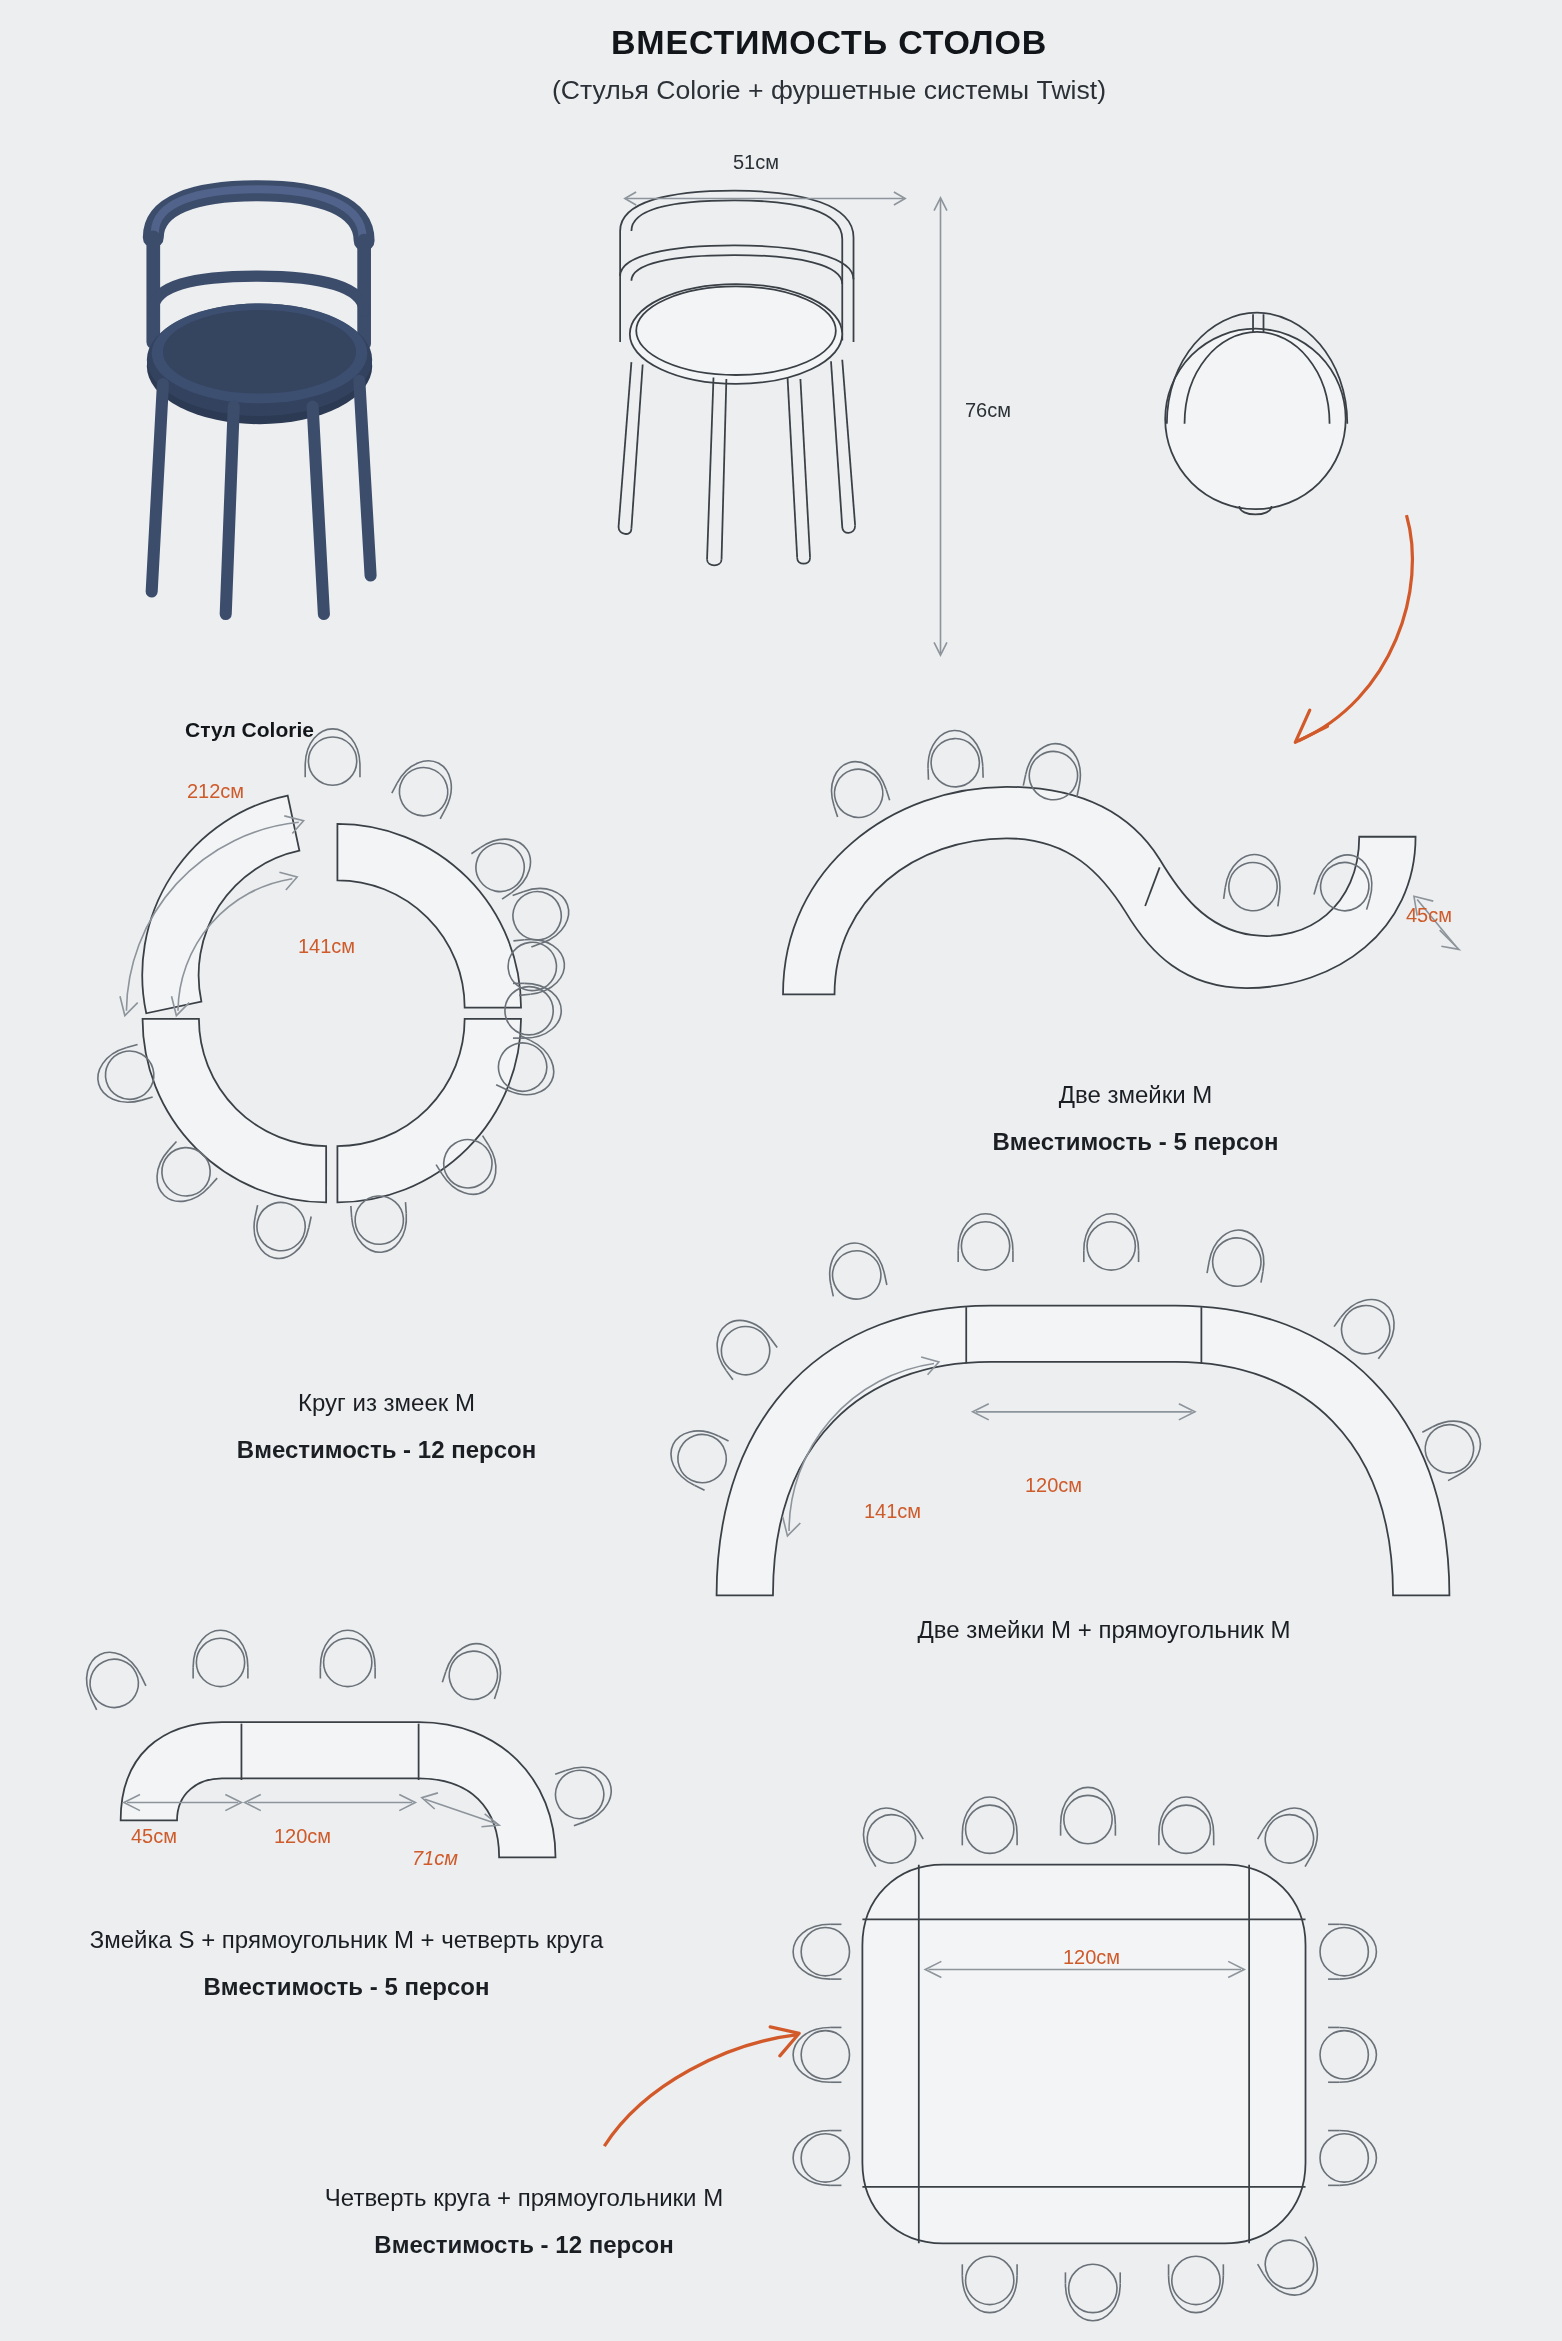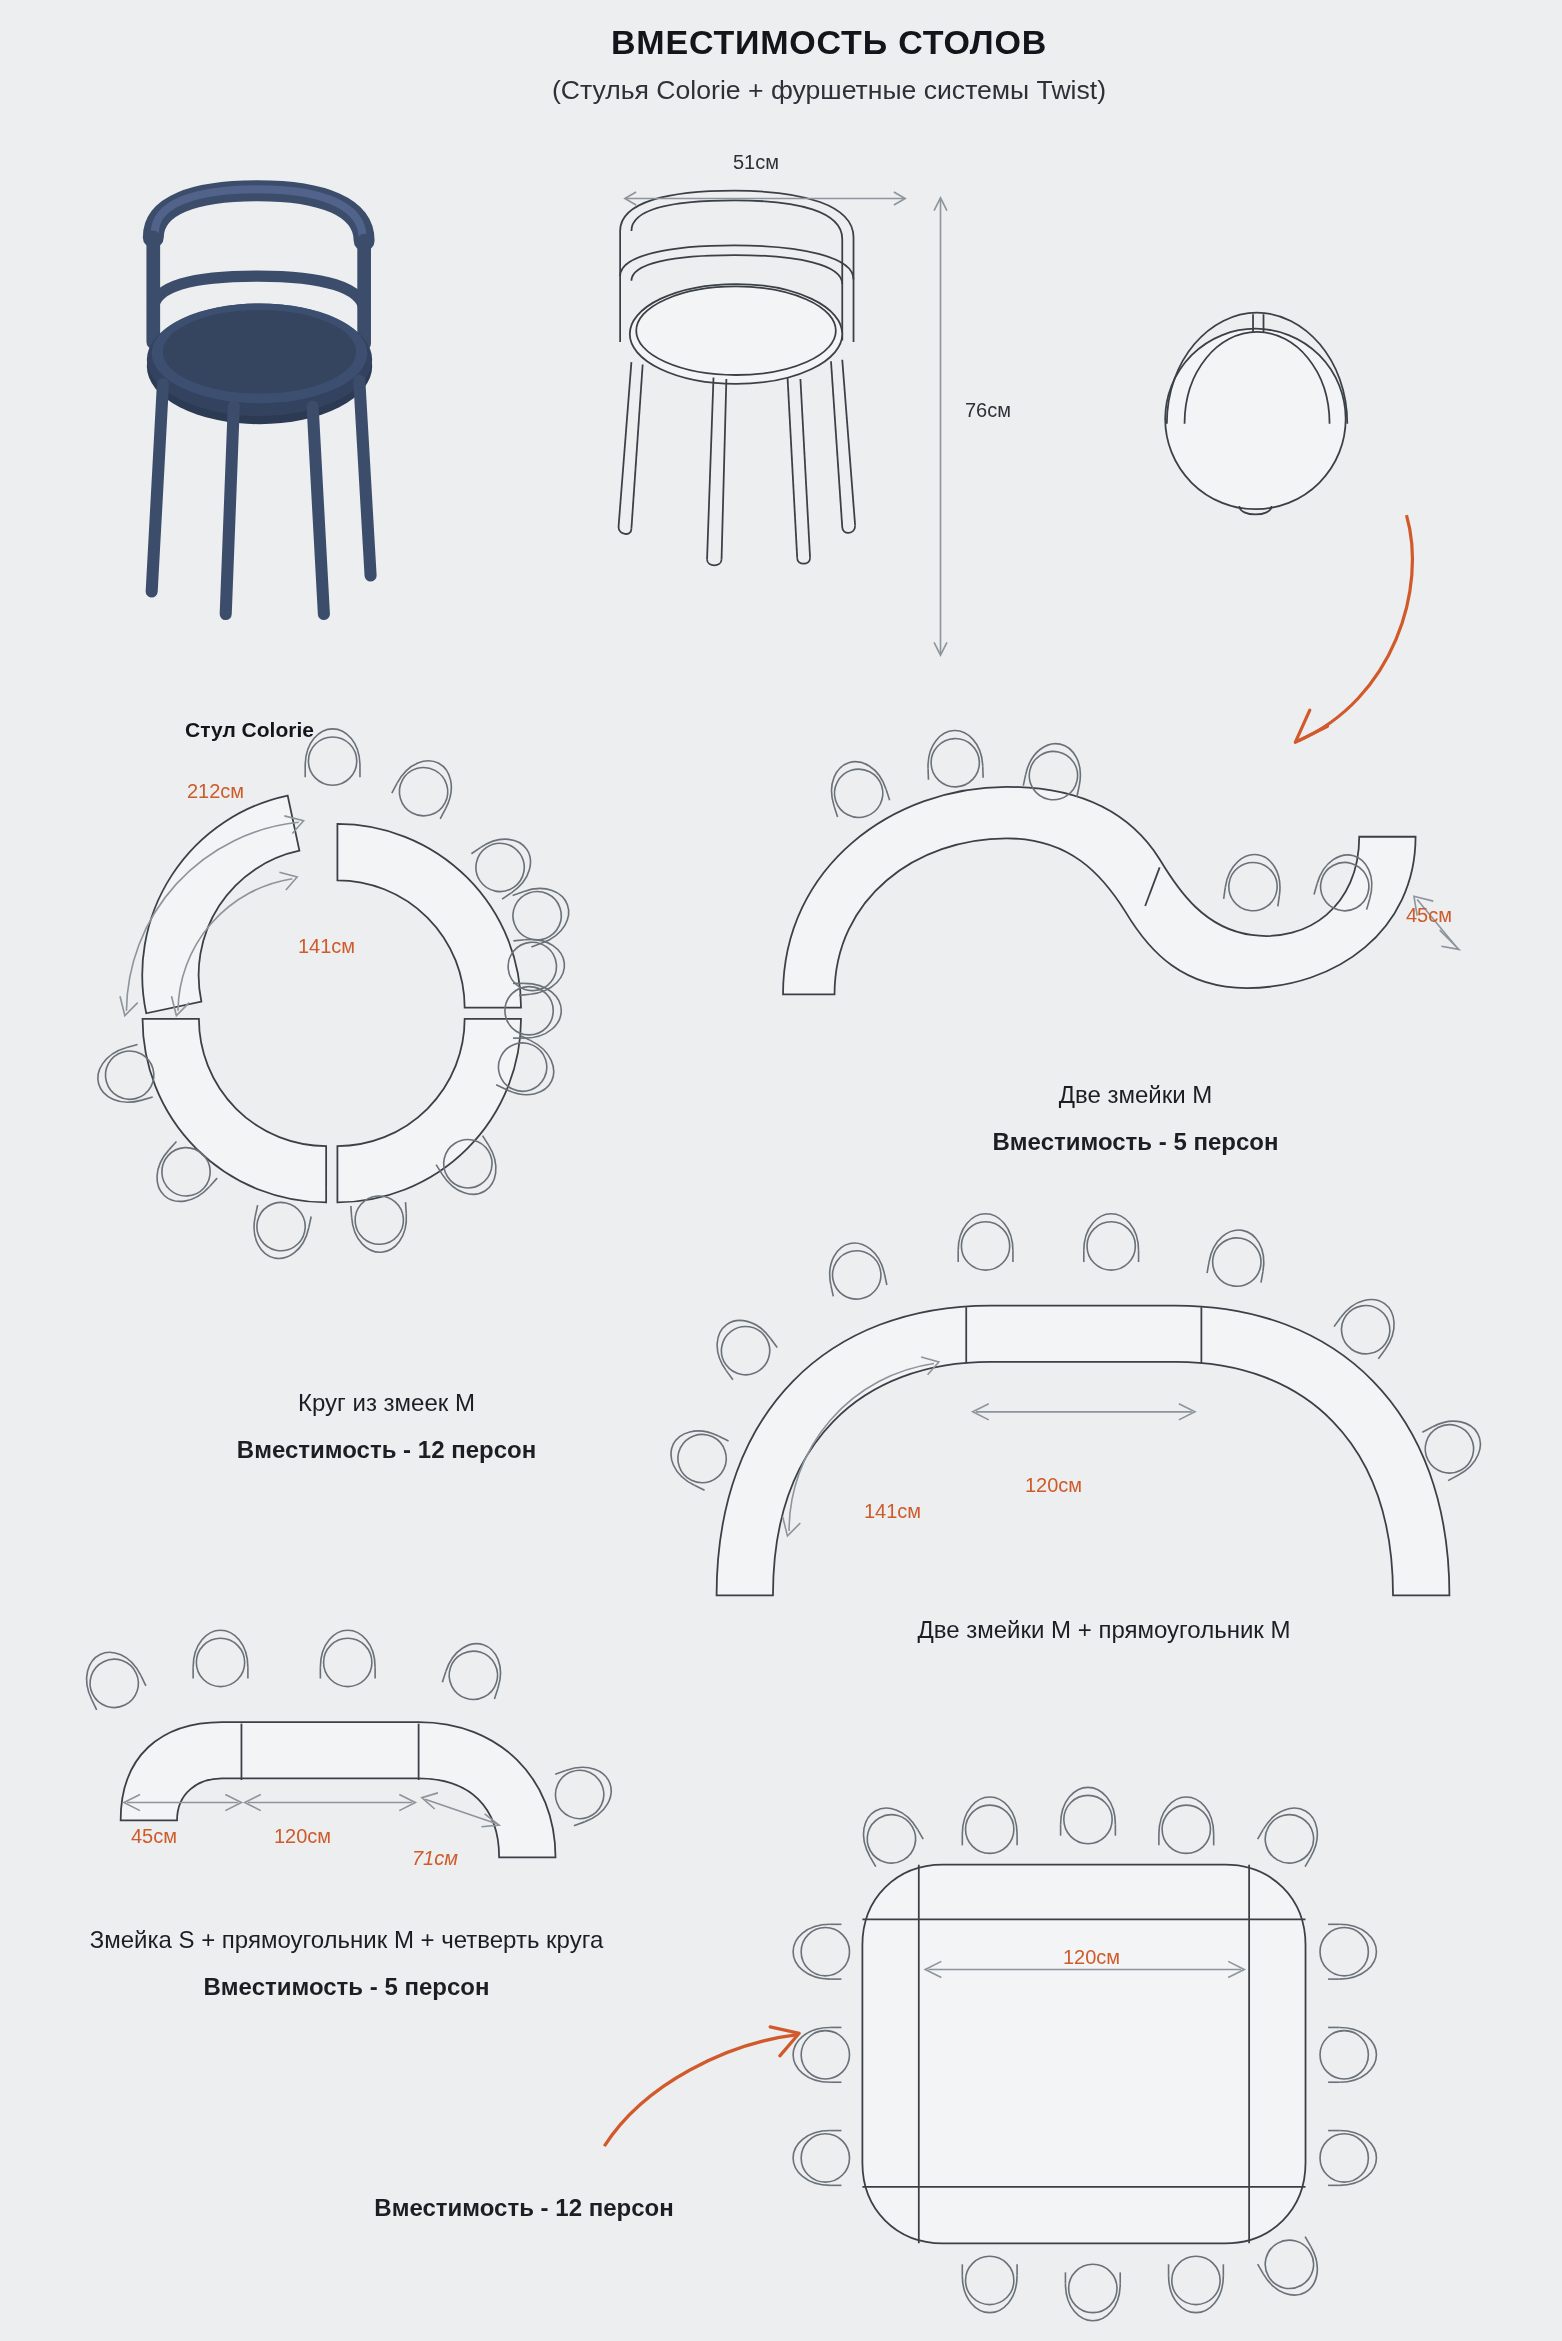--- a/index.html
+++ b/index.html
@@ -600,17 +600,18 @@
 
       <g class="arrowline">
         <line x1="152" y1="230" x2="540" y2="230"></line>
         <polyline points="168,220 148,230 168,240" fill="none"></polyline>
         <polyline points="524,220 544,230 524,240" fill="none"></polyline>
       </g>
     </svg>
   </div>
   <div class="dim" style="left:1063px; top:1946px;">120см</div>
   <div class="caption" style="left:266px; top:2179px; width:516px;">
+    <span class="cap-line1">Четверть круга + прямоугольники М</span>
     <span class="cap-line2">Вместимость - 12 персон</span>
   </div>
 
 </div>
 
 
 </body></html>

